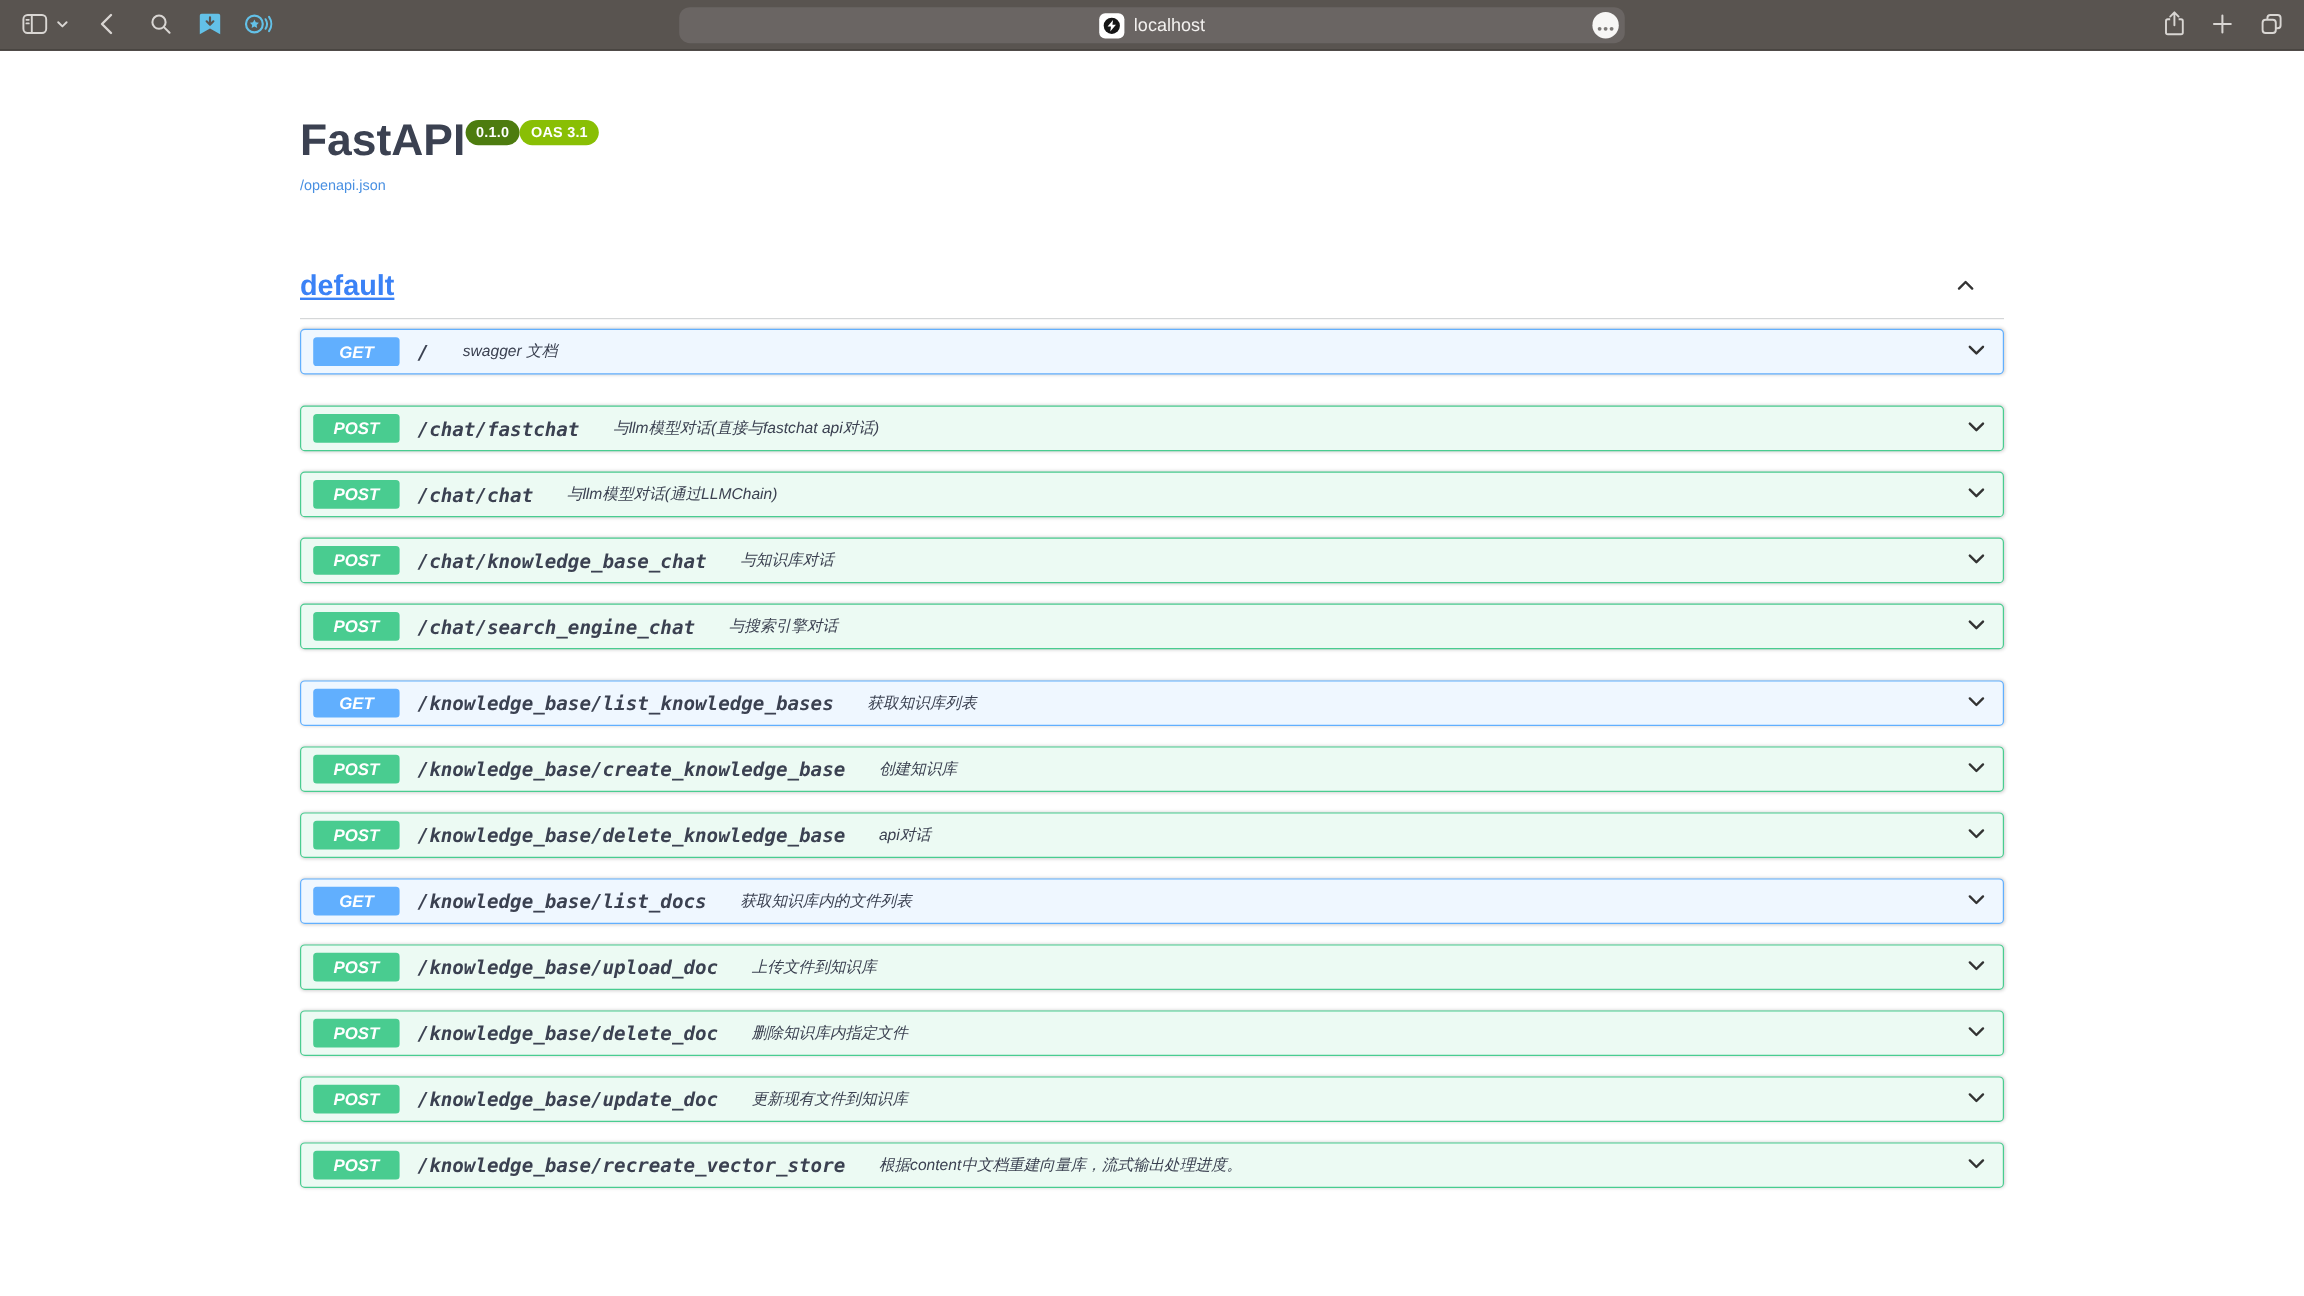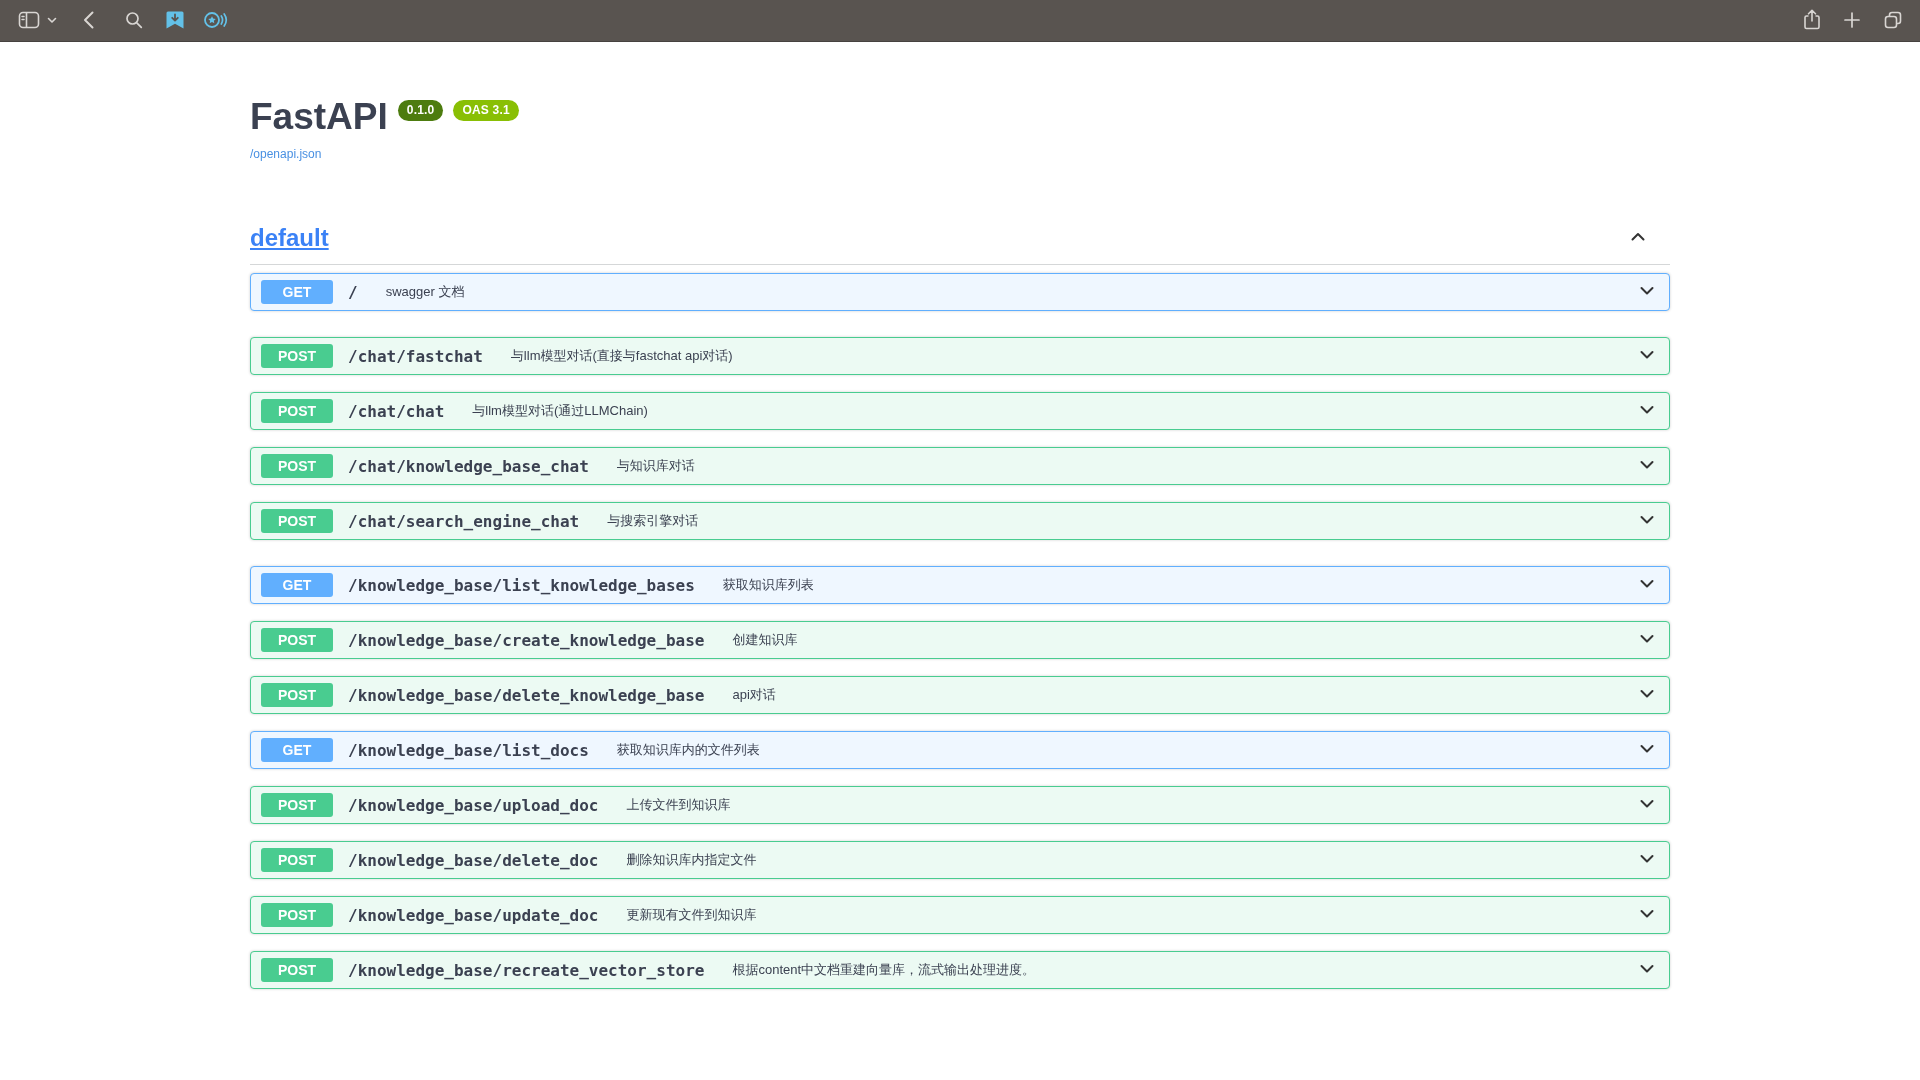--- a/index.html
+++ b/index.html
@@ -45,21 +45,21 @@
   }
   .tb-right {
     position: absolute; right: 16px; top: 0; height: 42px;
     display: flex; align-items: center; gap: 20px; color: #d9d6d3;
   }
   
   .page { padding-top: 43px; }
   .wrapper { max-width: 1460px; margin: 0 auto; padding: 0 20px; }
   .info { padding-top: 53px; margin-bottom: 54px; }
   h1.api-title {
-    margin: 0; display: flex; align-items: center; gap: 10px;
+    margin: 0; display: flex; align-items: center; 
     font-size: 37px; font-weight: bold; color: #3b4151;
   }
   .pill {
     font-size: 12px; font-weight: bold; color: #ffffff;
     padding: 3px 9px 4px; border-radius: 57px; position: relative; top: -7px;
     letter-spacing: .2px;
   }
   .spec-link {
     display: inline-block; margin-top: 9px;
     font-size: 12px; color: #4990e2; text-decoration: none; cursor: pointer;
@@ -69,21 +69,21 @@
     display: flex; align-items: center;
     margin: 0; padding: 8px 0 12px;
     border-bottom: 1px solid #d5d7d8;
     font-size: 24px; font-weight: bold; color: #3b82f6; text-decoration: underline;
   }
   .expand-btn {
     margin-left: auto; margin-right: 22px;
     background: none; border: none; padding: 0; cursor: pointer;
     display: flex; align-items: center;
   }
-  .ops { padding-top: 8px; padding-bottom: 1px; }
+  .ops { padding-top: 8px; padding-bottom: 1px; font-style: italic; }
   .opblock {
     display: flex; align-items: center;
     height: 38px; margin-bottom: 17px;
     border: 1px solid; border-radius: 4px;
     box-shadow: 0 0 3px rgba(0,0,0,.19);
     padding: 0 12px 0 10px;
   }
   .method {
     width: 72px; height: 24px; flex: none;
     display: flex; align-items: center; justify-content: center;
@@ -155,20 +155,38 @@
         <svg width="26" height="22" viewBox="0 0 26 22">
             <circle cx="10" cy="11" r="7" fill="none" stroke="#63c1e8" stroke-width="1.8"></circle>
             <path d="M10 7.2 l1.15 2.35 2.6 .38 -1.88 1.83 .44 2.58 L10 13.12 l-2.31 1.22 .44 -2.58 -1.88 -1.83 2.6 -.38 z" fill="#63c1e8"></path>
             <path d="M19.3 7 a7.5 7.5 0 0 1 0 8" fill="none" stroke="#63c1e8" stroke-width="1.7" stroke-linecap="round"></path>
             <path d="M22.2 5 a10.5 10.5 0 0 1 0 12" fill="none" stroke="#63c1e8" stroke-width="1.7" stroke-linecap="round"></path>
           </svg>
       </span>
     </button>
   </div>
 
+  <div class="urlbar">
+    <span class="favicon">
+      <svg width="15" height="15" viewBox="0 0 20 20">
+          <circle cx="10" cy="10" r="9" fill="#151515"></circle>
+          <path d="M11.4 3.6 L5.3 10.7 H9.1 L8.3 16.4 L14.6 8.9 H10.7 Z" fill="#ffffff"></path>
+        </svg>
+    </span>
+    <span>localhost</span>
+    <button class="ellipsis-btn">
+      <span>
+        <svg width="14" height="4" viewBox="0 0 14 4">
+            <circle cx="2" cy="2" r="1.6" fill="#7c7977"></circle>
+            <circle cx="7" cy="2" r="1.6" fill="#7c7977"></circle>
+            <circle cx="12" cy="2" r="1.6" fill="#7c7977"></circle>
+          </svg>
+      </span>
+    </button>
+  </div>
 
   <div class="tb-right">
     <button class="tb-btn">
       <span>
         <svg width="20" height="24" viewBox="0 0 20 24">
             <path d="M6.5 8 H4.5 A1.5 1.5 0 0 0 3 9.5 V19 A1.5 1.5 0 0 0 4.5 20.5 H15.5 A1.5 1.5 0 0 0 17 19 V9.5 A1.5 1.5 0 0 0 15.5 8 H13.5" fill="none" stroke="currentColor" stroke-width="1.6"></path>
             <path d="M10 2.6 V13 M6.5 5.8 L10 2.3 L13.5 5.8" fill="none" stroke="currentColor" stroke-width="1.6" stroke-linecap="round" stroke-linejoin="round"></path>
           </svg>
       </span>
     </button>

